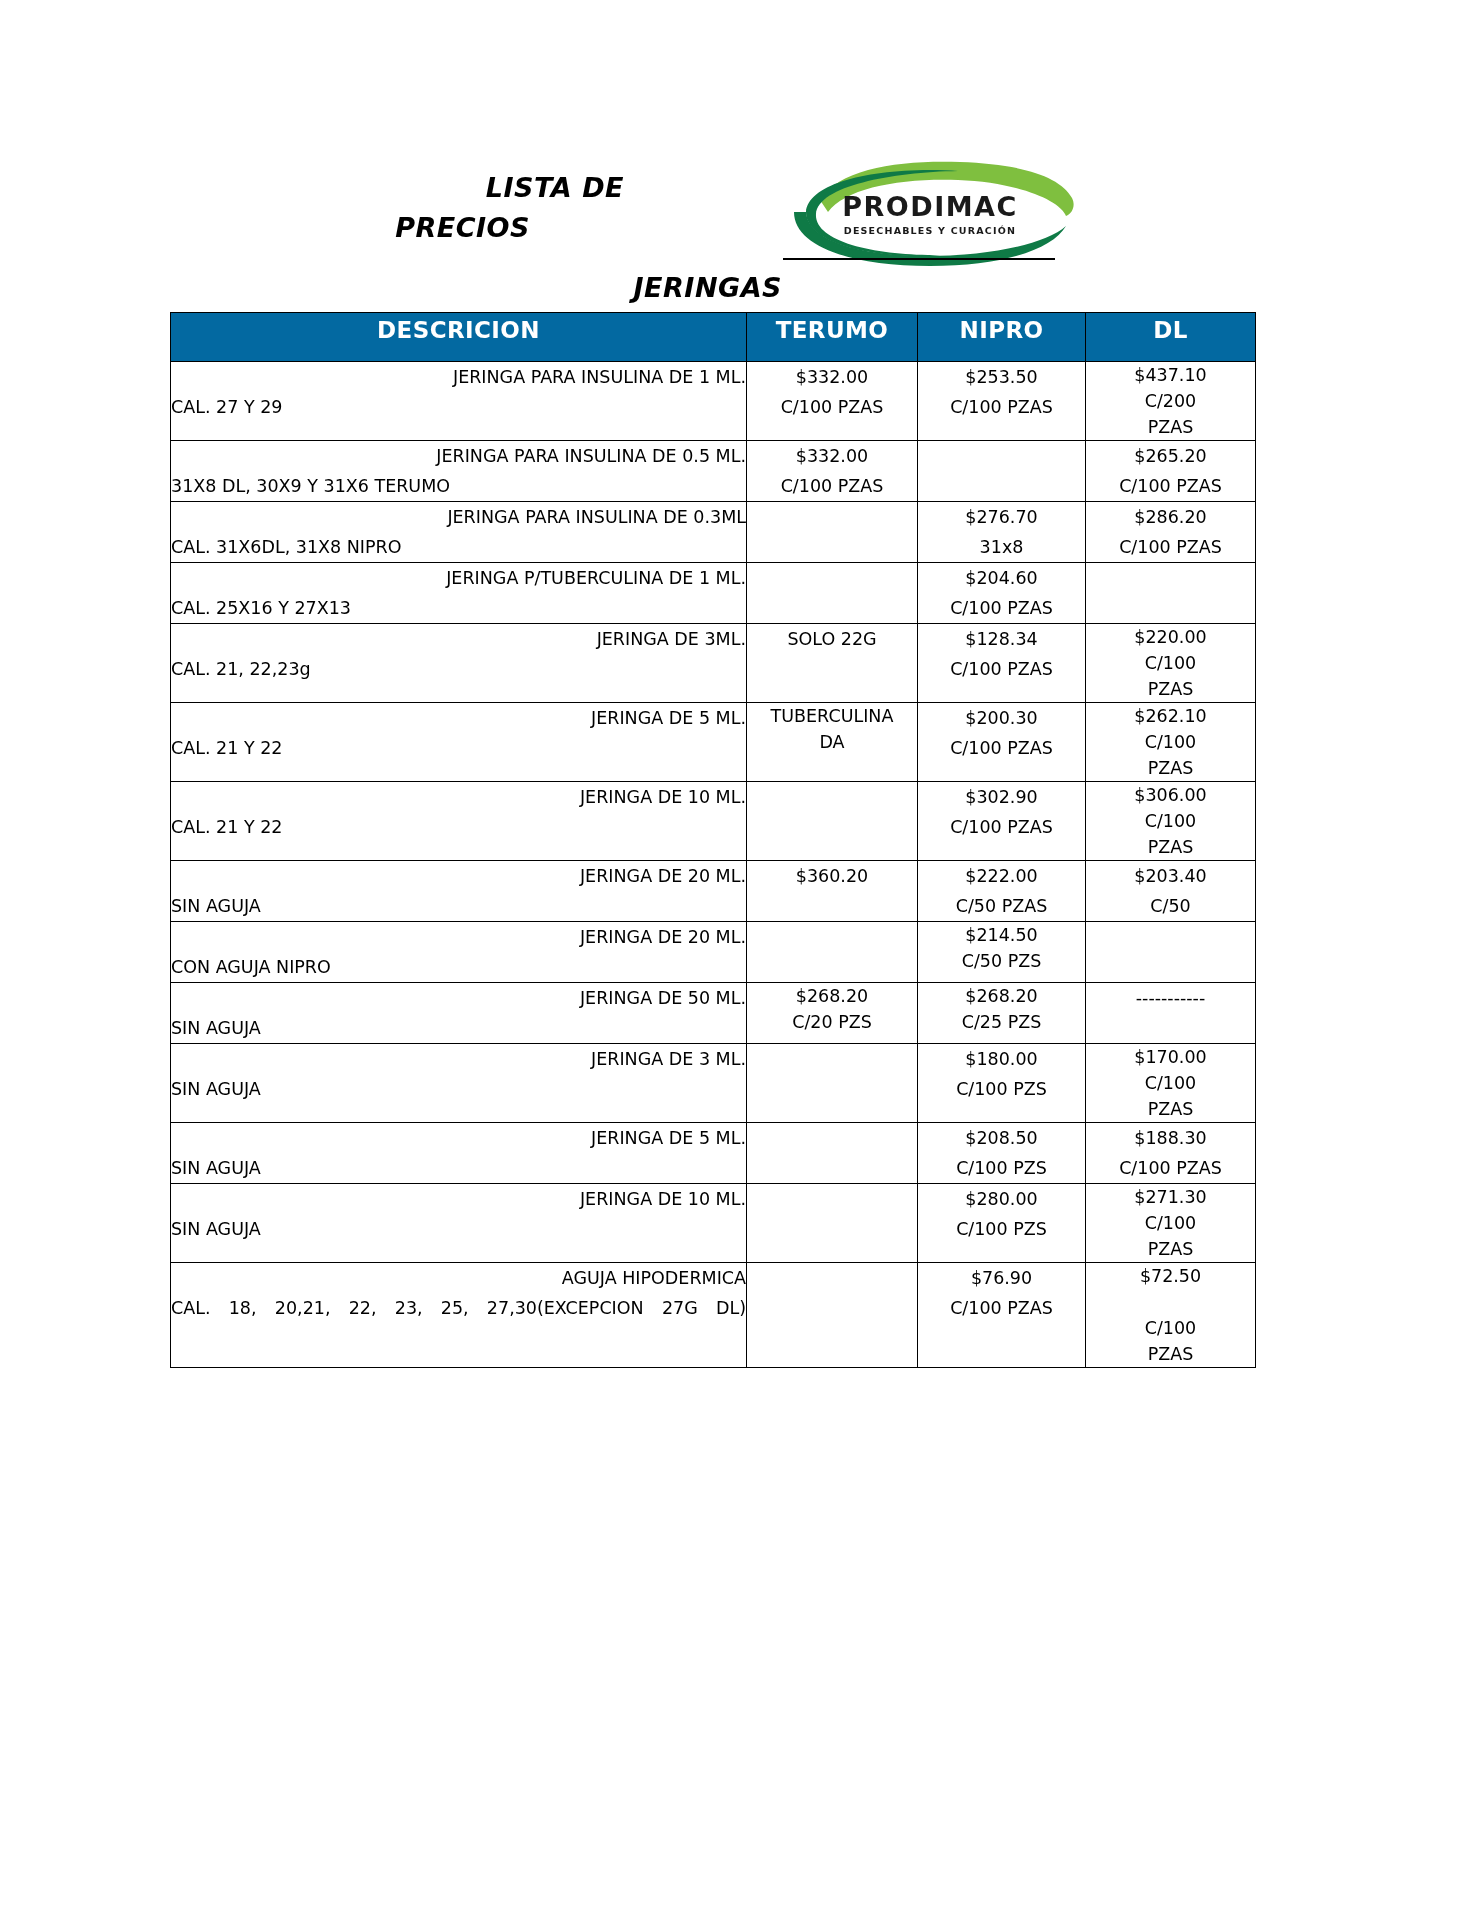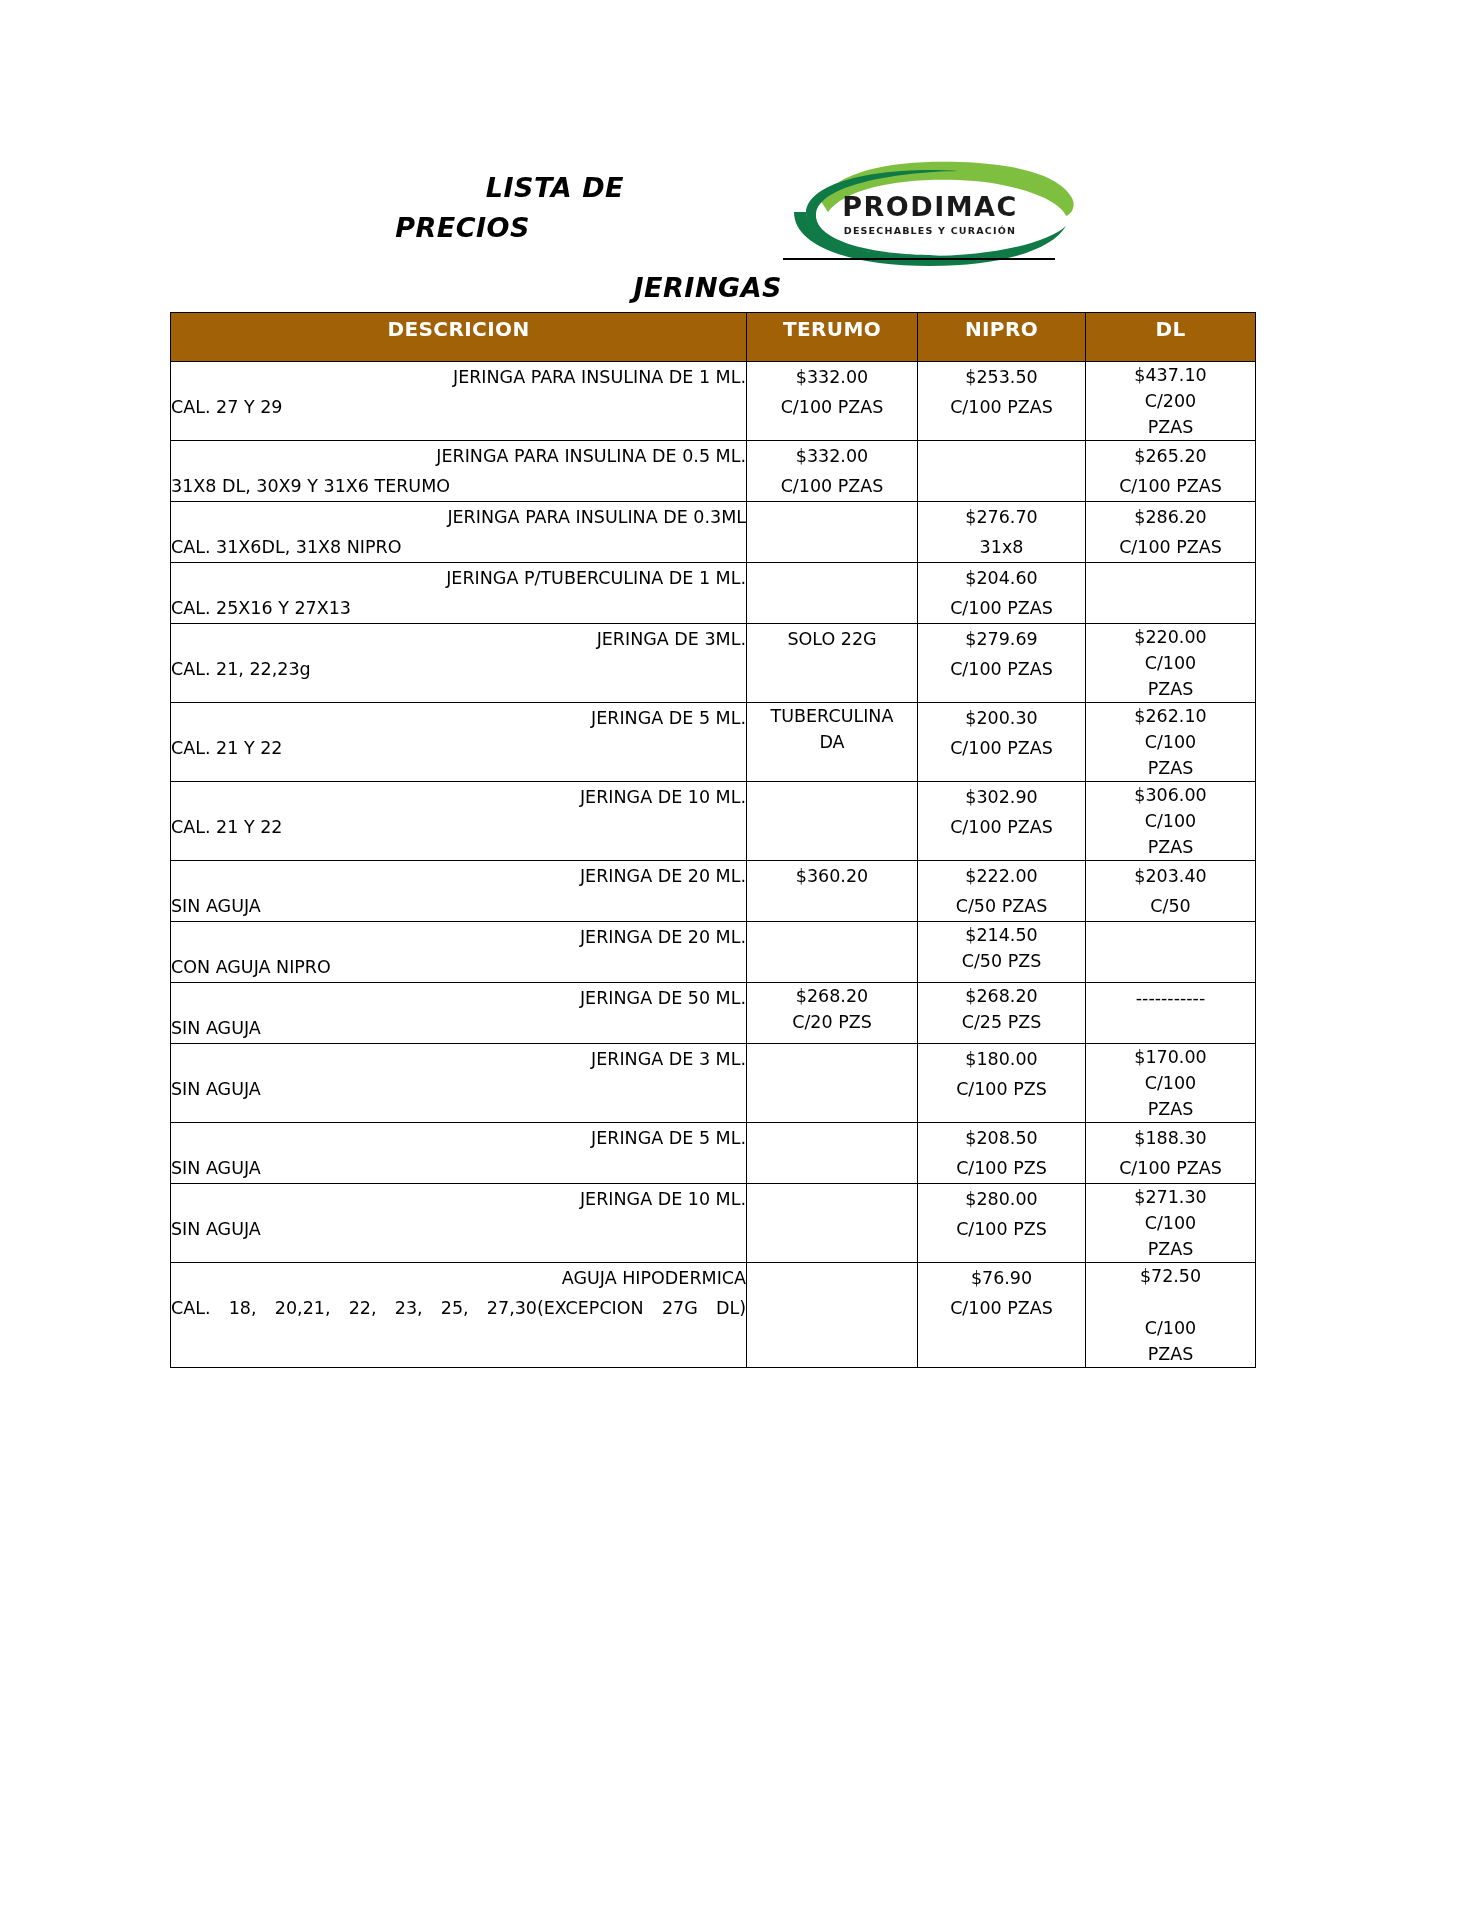--- a/index.html
+++ b/index.html
@@ -80,24 +80,24 @@
     table-layout: fixed;
     font-size: 17.5px;
   }
   .price-table th,
   .price-table td {
     border: 1px solid #000;
     vertical-align: top;
     padding: 0;
   }
   .price-table thead th {
-    background: #a16207;
+    background: #0369a1;
     color: #ffffff;
     font-weight: bold;
-    font-size: 20px;
+    font-size: 23px;
     text-align: center;
     height: 38px;
     letter-spacing: 0.4px;
     padding: 4px 0 6px 0;
     border-color: #000;
   }
   col.c-desc { width: 576px; }
   col.c-terumo { width: 171px; }
   col.c-nipro { width: 168px; }
   col.c-dl { width: 170px; }
@@ -252,21 +252,21 @@
       <tr>
         <td class="cell-desc">
           <span class="l1">JERINGA DE 3ML.</span>
           <span class="l2">CAL. 21, 22,23g</span>
         </td>
         <td class="cell-num">
           <span class="l1"></span>
           <span class="l2">SOLO 22G</span>
         </td>
         <td class="cell-num">
-          <span class="l1">$279.69</span>
+          <span class="l1">$128.34</span>
           <span class="l2">C/100 PZAS</span>
         </td>
         <td class="cell-num tight">
           <span class="l1">$220.00</span>
           <span class="l2">C/100</span>
           <span class="l3">PZAS</span>
         </td>
       </tr>
 
       <tr>

